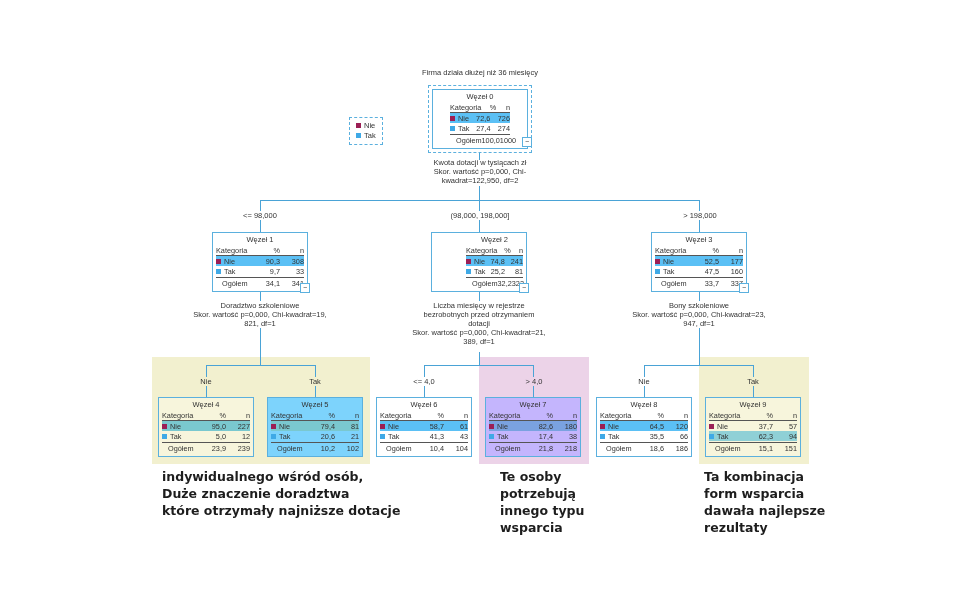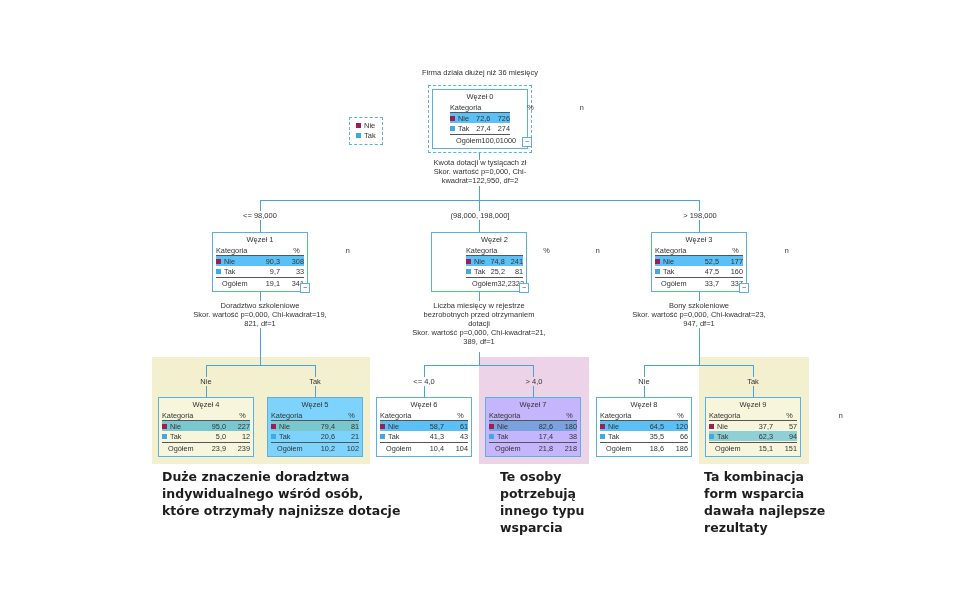--- a/index.html
+++ b/index.html
@@ -11,21 +11,21 @@
   .line { position:absolute; background:#4aa3d6; }
   .small { font-size:7.5px; line-height:9px; color:#333; text-align:center; white-space:nowrap; }
   .node { position:absolute; width:96px; border:1.2px solid #5bb0de; background:#fff; font-size:7.3px; color:#333; box-sizing:border-box; padding:2px 3px 2px 3px; }
   .node.dashed { border:1.5px dashed #5bb0de; padding:3px; width:104px; }
   .node.inner-solid .inner { border:1.2px solid #5bb0de; padding:2px 17px; }
   .node .title { text-align:center; font-size:7.5px; margin-bottom:1px; }
   .node .row { display:flex; align-items:center; height:10px; }
   .node .row .c1 { flex:1; display:flex; align-items:center; }
   .node .row .c2 { width:26px; text-align:right; }
   .node .row .c3 { width:24px; text-align:right; }
-  .node .hdr { border-bottom:1px solid #555;gap:46px; }
+  .node .hdr { border-bottom:1px solid #555; }
   .node .tot { border-top:1.5px solid #555; margin-top:1px; height:11px; }
   .node .tot .c1 { padding-left:6px; }
   .node .sw { display:inline-block; width:5px; height:5px; margin-right:3px; }
   .node .hl { background:#5bc0f5; }
   .node .hl.teal { background:#7ac8cf; }
   .node .hl.purple { background:#7aa2e0; }
   .node .hl.green-node { background:#8fd0d6; }
   .toggle { position:absolute; width:8px; height:8px; border:1px solid #5bb0de; background:#fff; font-size:7px; line-height:7px; text-align:center; color:#333; }
   .legend { position:absolute; border:1.3px dashed #5bb0de; padding:3px 6px; font-size:7.5px; line-height:10px; color:#333; }
   .legend .sw { display:inline-block; width:5px; height:5px; margin-right:3px; }
@@ -155,21 +155,21 @@
       <div class="row ">
         <span class="c1">
           <span class="sw" style="background:#3fa9e6"></span>
           <span>Tak</span>
         </span>
         <span class="c2">9,7</span>
         <span class="c3">33</span>
       </div>
       <div class="row tot">
         <span class="c1">Ogółem</span>
-        <span class="c2">19,1</span>
+        <span class="c2">34,1</span>
         <span class="c3">341</span>
       </div>
     </div>
     <div class="toggle" style="left:300px;top:283px;">−</div>
     <div class="node" style="left:431px;top:232px;padding-left:34px;">
       <div class="title">Węzeł 2</div>
       <div class="row hdr">
         <span class="c1">Kategoria</span>
         <span class="c2">%</span>
         <span class="c3">n</span>
@@ -397,22 +397,22 @@
       </div>
       <div class="row tot">
         <span class="c1">Ogółem</span>
         <span class="c2">15,1</span>
         <span class="c3">151</span>
       </div>
     </div>
   </div>
 
 <div class="note" style="left:162px;top:468px;">
+  <div>indywidualnego wśród osób,</div>
   <div>Duże znaczenie doradztwa</div>
-  <div>indywidualnego wśród osób,</div>
   <div>które otrzymały najniższe dotacje</div>
 </div>
 <div class="note" style="left:500px;top:468px;">
   <div>Te osoby</div>
   <div>potrzebują</div>
   <div>innego typu</div>
   <div>wsparcia</div>
 </div>
 <div class="note" style="left:704px;top:468px;">
   <div>Ta kombinacja</div>

